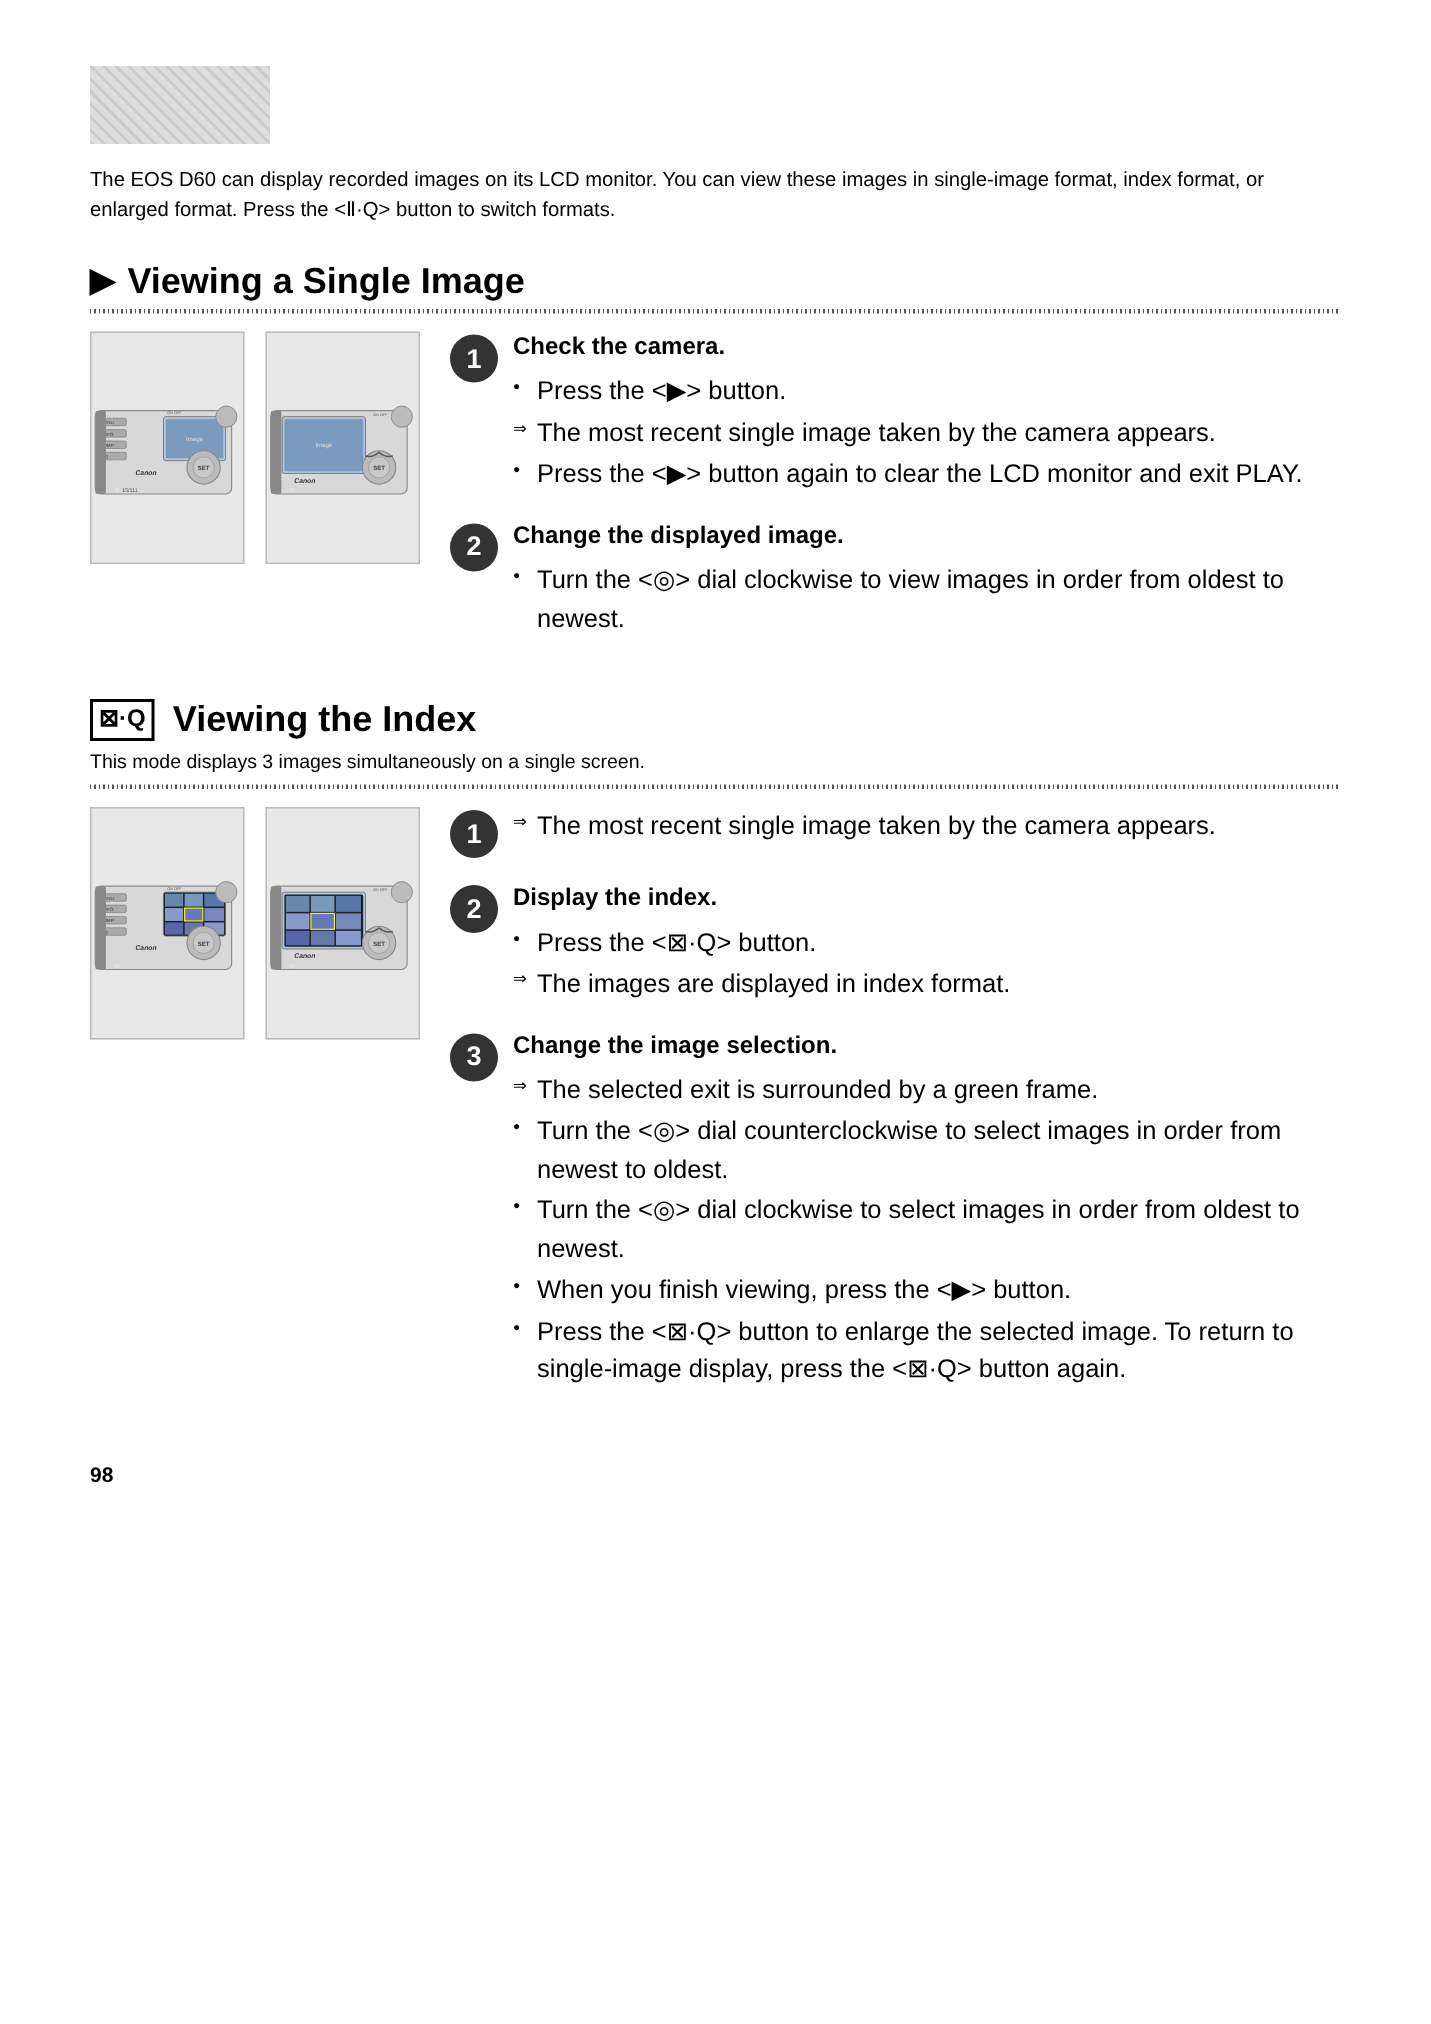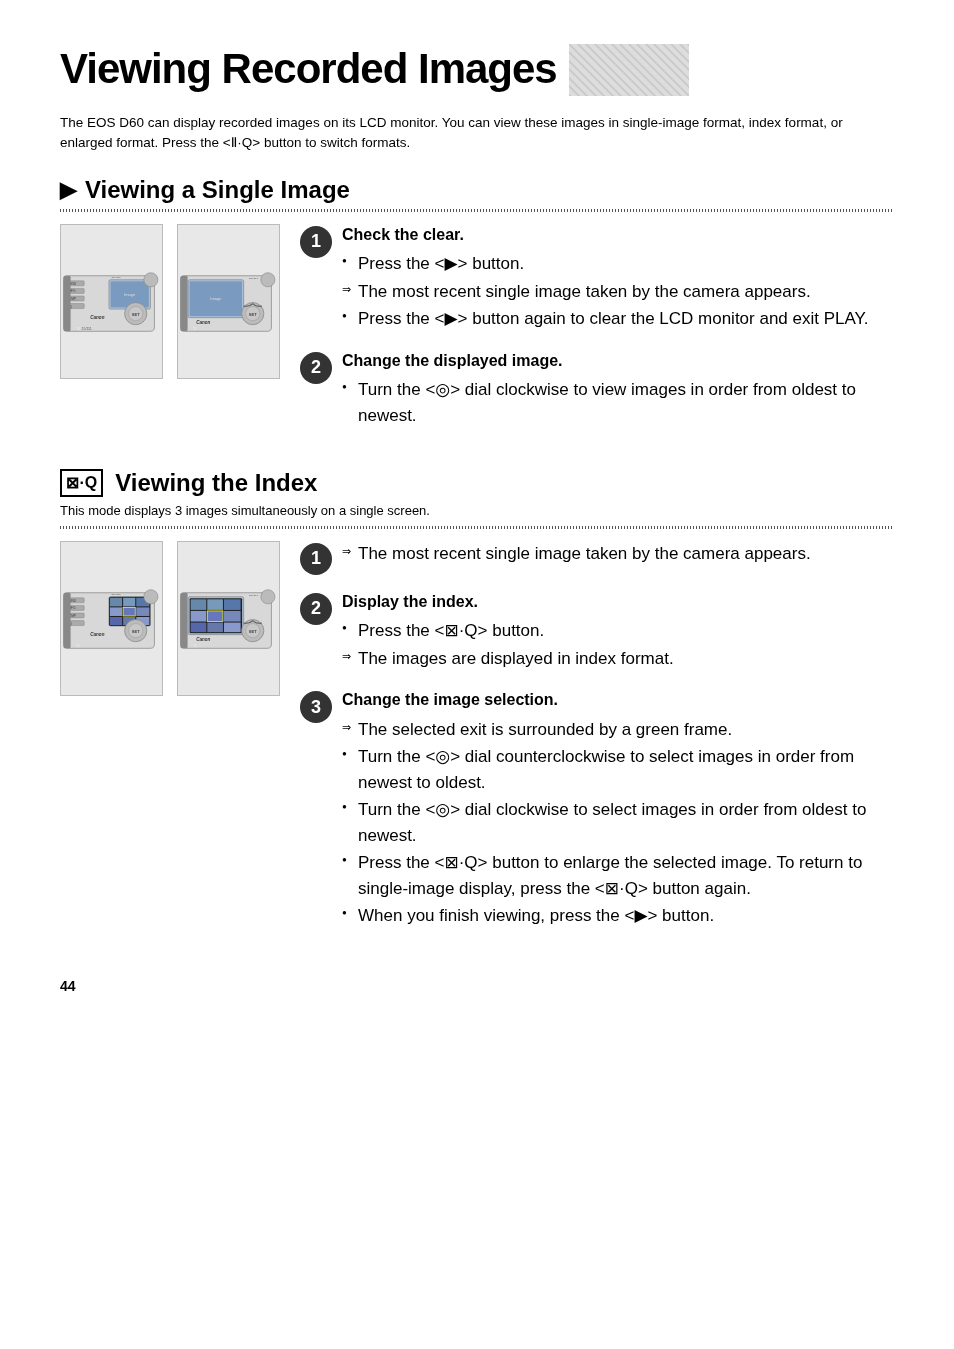--- a/index.html
+++ b/index.html
@@ -145,21 +145,20 @@
         to right,
         #555 0, #555 1px,
         transparent 1px, transparent 3px
       );
     }
   </style>
 </head>
 <body>
 
 <h1 class="page-title">
-  <span>Viewing Recorded Images</span>
   <span class="title-img-placeholder"></span>
 </h1>
 
 <p class="intro-text">The EOS D60 can display recorded images on its LCD monitor. You can view these images in single-image format, index format, or enlarged format. Press the &lt;Ⅱ·Q&gt; button to switch formats.</p>
 
 <div>
   <div class="section-header">
     <span class="section-icon">▶</span>
     <span>Viewing a Single Image</span>
   </div>
@@ -228,21 +227,21 @@
           <text x="30" y="128" font-size="7" fill="#555">⬜</text>
         </svg>
       </div>
     </div>
 
     <div class="steps-column">
 
       <div class="step-block">
         <div class="step-number-circle">1</div>
         <div class="step-content">
-          <h3>Check the clear.</h3>
+          <h3>Check the camera.</h3>
           <ul>
             <li class="bullet-item">Press the &lt;▶&gt; button.</li>
             <li class="arrow-item">The most recent single image taken by the camera appears.</li>
             <li class="bullet-item">Press the &lt;▶&gt; button again to clear the LCD monitor and exit PLAY.</li>
           </ul>
         </div>
       </div>
 
       <div class="step-block">
         <div class="step-number-circle">2</div>
@@ -357,22 +356,22 @@
       </div>
 
       <div class="step-block">
         <div class="step-number-circle">3</div>
         <div class="step-content">
           <h3>Change the image selection.</h3>
           <ul>
             <li class="arrow-item">The selected exit is surrounded by a green frame.</li>
             <li class="bullet-item">Turn the &lt;◎&gt; dial counterclockwise to select images in order from newest to oldest.</li>
             <li class="bullet-item">Turn the &lt;◎&gt; dial clockwise to select images in order from oldest to newest.</li>
+            <li class="bullet-item">When you finish viewing, press the &lt;▶&gt; button.</li>
             <li class="bullet-item">Press the &lt;⊠·Q&gt; button to enlarge the selected image. To return to single-image display, press the &lt;⊠·Q&gt; button again.</li>
-            <li class="bullet-item">When you finish viewing, press the &lt;▶&gt; button.</li>
           </ul>
         </div>
       </div>
     </div>
   </div>
 </div>
 
-<div class="page-number">44</div>
+<div class="page-number">98</div>
 
 </body></html>

